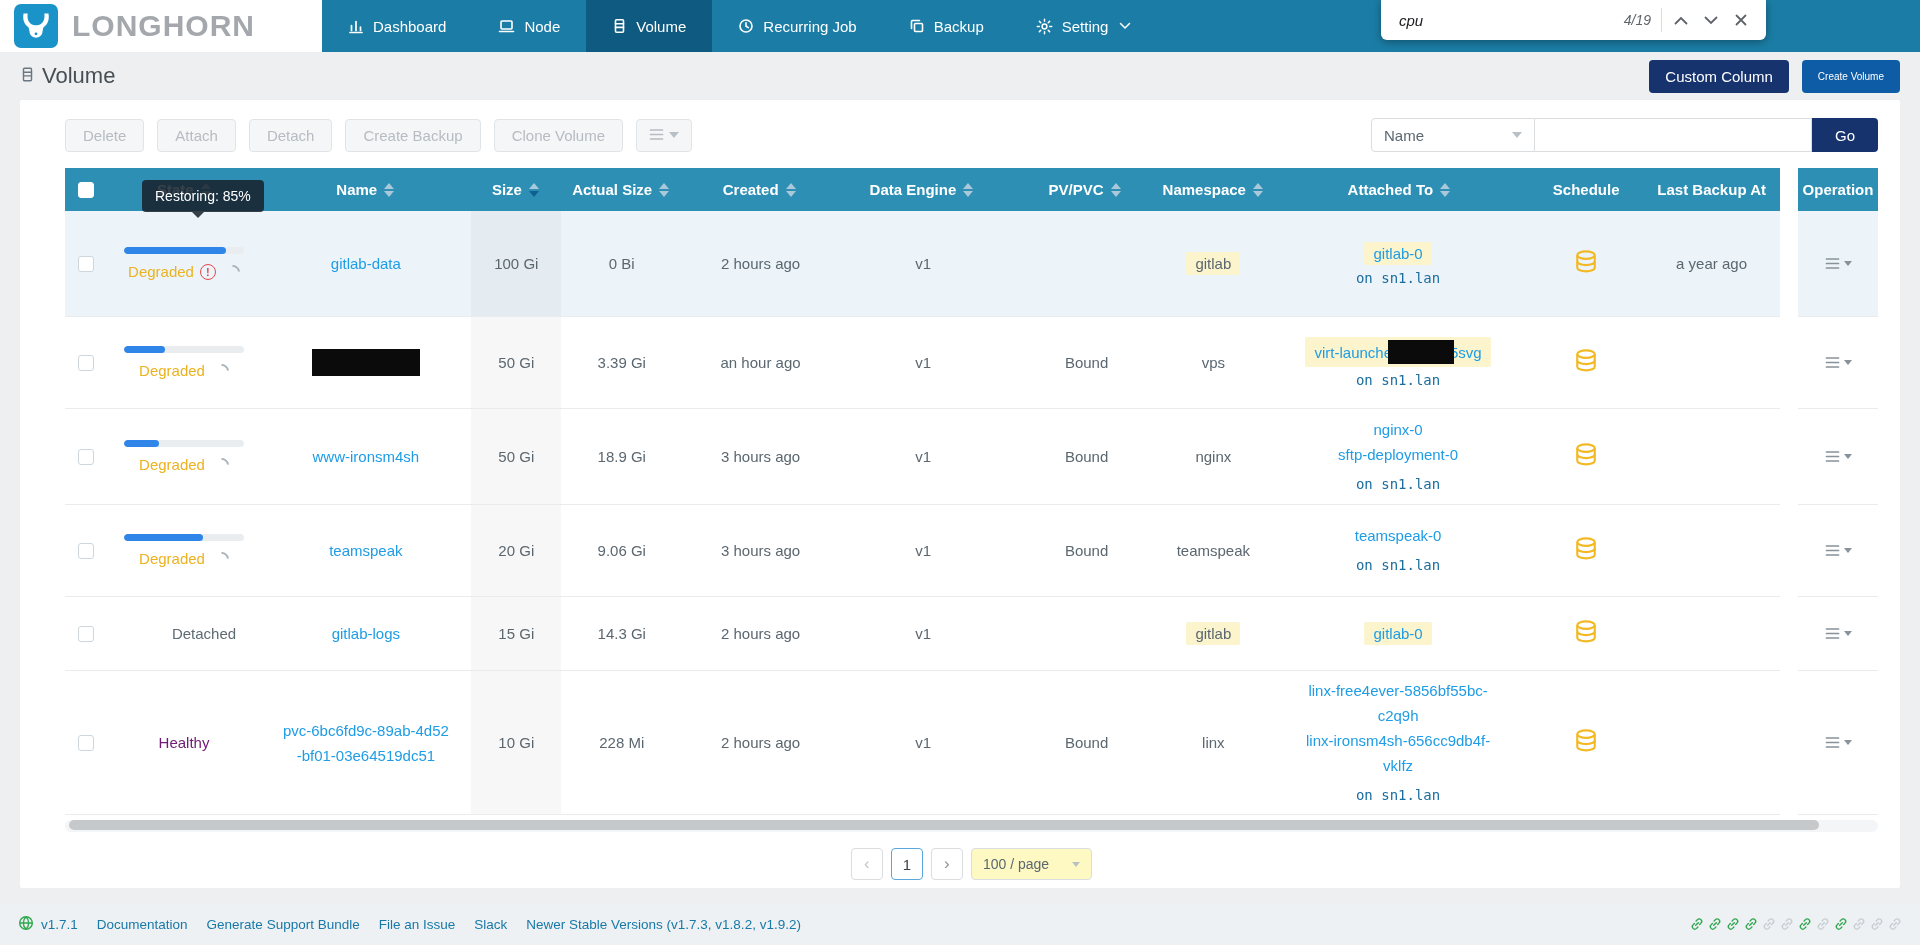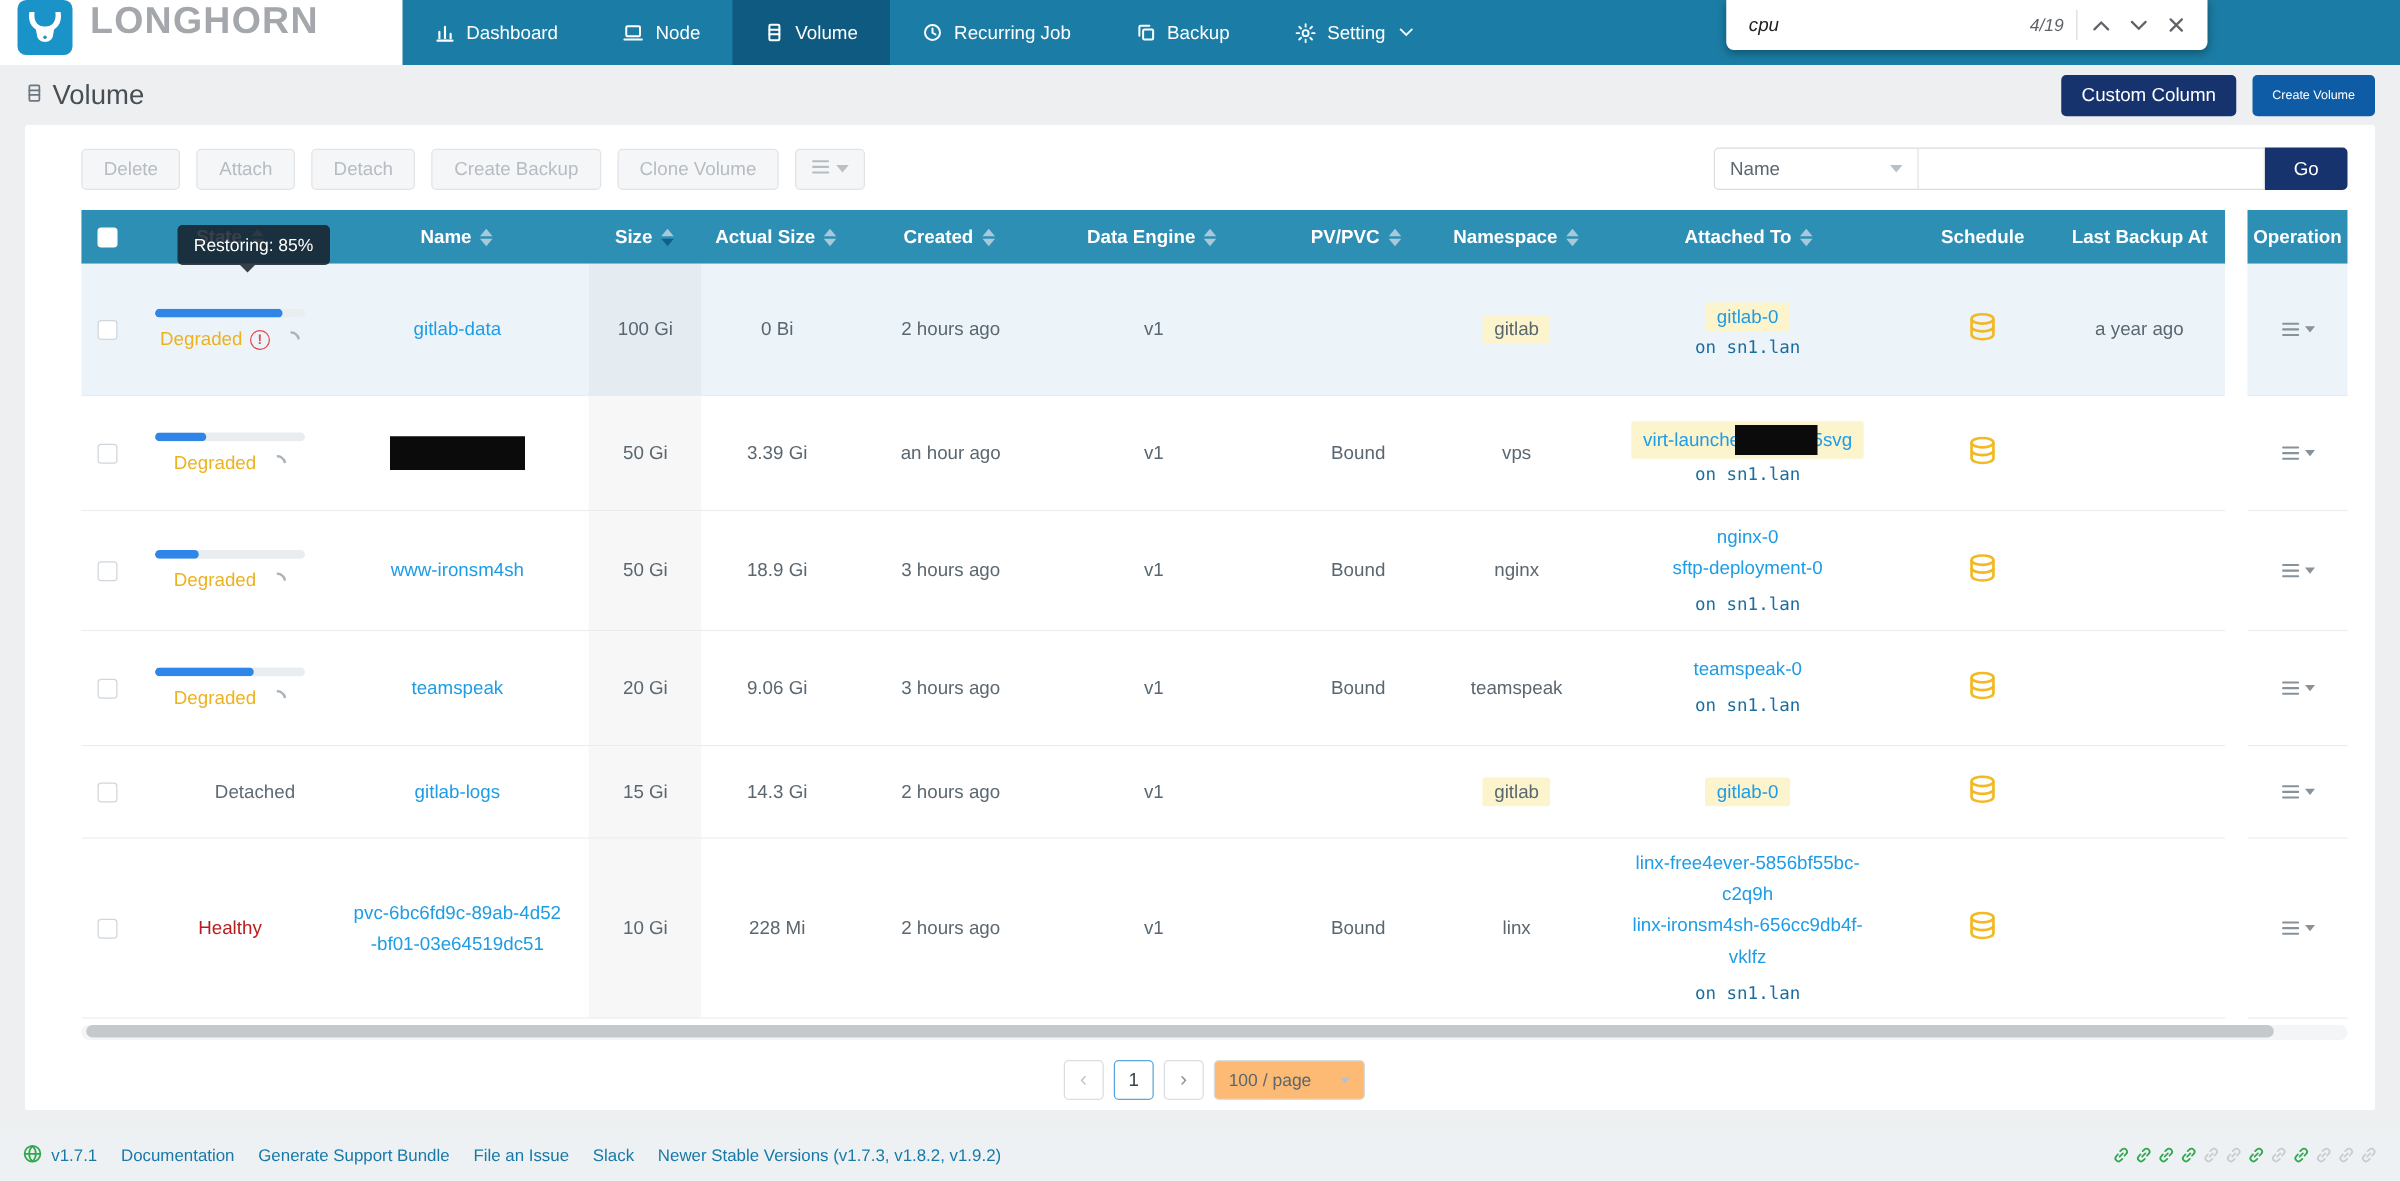--- a/index.html
+++ b/index.html
@@ -3,21 +3,21 @@
 <meta charset="utf-8">
 <style>
   * { box-sizing: border-box; margin: 0; padding: 0; }
   html,body { width:1920px; height:945px; }
   body {
     font-family: "Liberation Sans", "DejaVu Sans", sans-serif;
     background:#edeff1; position:relative; overflow:hidden; color:#5b6770;
   }
   
   .navbar { height:52px; display:flex; background:#1b7da5; }
-  .brand { width:322px; background:#fff; display:flex; align-items:flex-start; gap:14px; padding-left:14px; }
+  .brand { width:322px; background:#fff; display:flex; align-items:center; gap:14px; padding-left:14px; }
   .logo-sq { width:44px; height:44px; background:#1a93c9; border-radius:7px; display:flex; align-items:center; justify-content:center; }
   .brand-name { font-size:30px; font-weight:bold; letter-spacing:1px; color:#a4a8ac; }
   .nav-items { display:flex; align-items:stretch; }
   .nav-item { display:flex; align-items:center; gap:9px; padding:0 26px; color:#fff; font-size:15px; cursor:pointer; }
   .nav-item.active { background:#0e5a80; }
   .nav-item svg { display:block; }
   .nav-caret { margin-left:2px; }
   
   .findbar { position:absolute; top:0; left:1381px; width:385px; height:40px; background:#fff;
     border-radius:0 0 6px 6px; box-shadow:0 2px 8px rgba(0,0,0,.35); display:flex; align-items:center;
@@ -60,21 +60,21 @@
   .rh1{height:106px;} .rh2{height:92px;} .rh3{height:96px;} .rh4{height:92px;} .rh5{height:74px;} .rh6{height:144px;}
   .trow.hl-row { background:#ecf4f9; }
   .cell-size { background:rgba(0,0,0,0.03); align-self:stretch; }
   .checkbox { width:16px; height:16px; background:#fff; border:1px solid #cfd6db; border-radius:3px; cursor:pointer; }
   .checkbox.on-teal { border-color:#fff; }
   .progress { width:120px; height:7px; background:#e9edf0; border-radius:4px; margin-bottom:9px; overflow:hidden; }
   .progress > div { height:100%; background:#2f86e8; border-radius:4px; }
   .state-line { display:flex; flex-direction:row !important; align-items:center; gap:6px; }
   .st-degraded { color:#ecb21f; }
   .st-detached { color:#5d6b74;margin-left:40px; }
-  .st-healthy { color:#b91c1c; }
+  .st-healthy { color:#701a75; }
   .warn-ic { width:16px; height:16px; border:1.5px solid #e5484d; border-radius:50%; position:relative; }
   .warn-ic::after { content:"!"; position:absolute; left:0; right:0; top:0; bottom:0; display:flex; align-items:center; justify-content:center; color:#e5484d; font-size:11px; font-weight:bold; }
   .spinner { width:14px; height:14px; border:2px solid transparent; border-top-color:#aab4bb; border-radius:50%; transform:rotate(40deg); margin-left:4px; }
   .link { color:#1e9ce5; cursor:pointer; }
   .hl-chip { background:#fbf4cd; padding:3px 9px; border-radius:2px; display:inline-flex; align-items:center; }
   .host { font-family:"DejaVu Sans Mono", monospace; font-size:14px; color:#1a6d9e; margin-top:5px; }
   .redact-name { width:108px; height:27px; background:#0b0b0b; }
   .redact-inline { width:66px; height:24px; background:#0b0b0b; display:inline-block; margin:0 -4px; vertical-align:middle; position:relative; z-index:2; }
   .att-lines { line-height:25px; }
   .op-btn { display:flex; flex-direction:row !important; align-items:center; gap:4px; color:#88929a; font-size:17px; cursor:pointer; }
@@ -89,21 +89,21 @@
     padding:8px 13px; border-radius:4px; z-index:6; white-space:nowrap; }
   .tooltip::after { content:""; position:absolute; left:50px; bottom:-6px; width:0; height:0;
     border-left:6px solid transparent; border-right:6px solid transparent; border-top:6px solid rgba(23,33,43,0.86); }
   
   .hscroll { margin:5px 22px 0 22px; height:12px; background:#f4f5f6; border-radius:6px; }
   .hscroll > div { width:1750px; height:10px; margin:1px 0 0 4px; background:#c6c9cc; border-radius:5px; cursor:grab; }
   .pagination { display:flex; align-items:center; justify-content:center; gap:8px; padding:16px 0; }
   .pg-btn { width:32px; height:32px; border:1px solid #d9dde0; border-radius:4px; background:#fff; display:flex; align-items:center; justify-content:center; font-size:17px; color:#c0c6cb; cursor:pointer; }
   .pg-btn.next { color:#8b949b; }
   .pg-cur { width:32px; height:32px; border:1px solid #5aa7dd; border-radius:4px; background:#fff; display:flex; align-items:center; justify-content:center; font-size:15px; color:#3c4348; cursor:pointer; }
-  .pg-size { height:32px; border:1px solid #d9dde0; border-radius:4px; background:#fdba74; display:flex; align-items:center; gap:23px; padding:0 11px; font-size:14px; color:#5b6770; cursor:pointer; }
+  .pg-size { height:32px; border:1px solid #d9dde0; border-radius:4px; background:#fef9c3; display:flex; align-items:center; gap:23px; padding:0 11px; font-size:14px; color:#5b6770; cursor:pointer; }
   .pg-size .caret-dn { border-top-width:5px; border-left-width:4px; border-right-width:4px; }
   
   .footer { position:absolute; left:0; right:0; bottom:0; height:42px; background:#eef1f3; display:flex; align-items:center; justify-content:space-between; padding:0 18px; }
   .f-left { display:flex; align-items:center; gap:19px; font-size:13.5px; }
   .f-link { color:#1779a8; cursor:pointer; text-decoration:none; }
   .f-ver { color:#1779a8; display:flex; align-items:center; gap:7px; }
   .f-right { display:flex; align-items:center; gap:4px; }
   .chain { display:inline-flex; color:#c6cdd2; }
   .chain[data-tone="green"] { color:#2fa84f; }
   .chain[data-tone="gray"] { color:#c6cdd2; }

